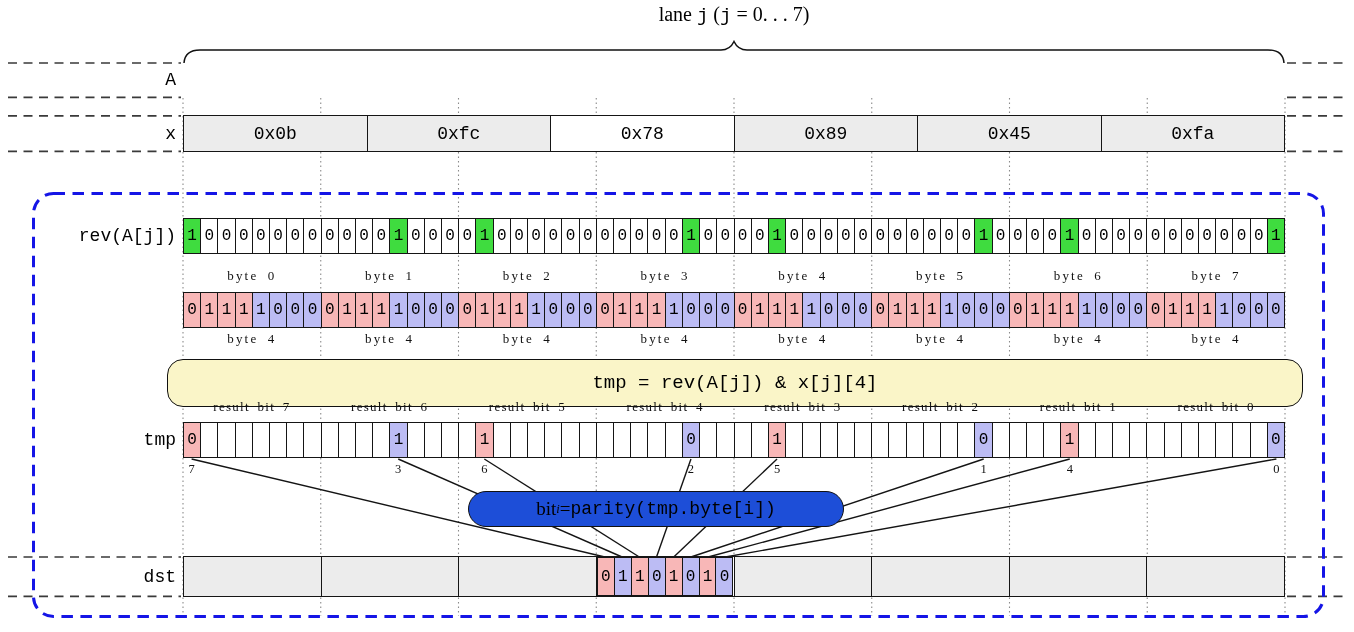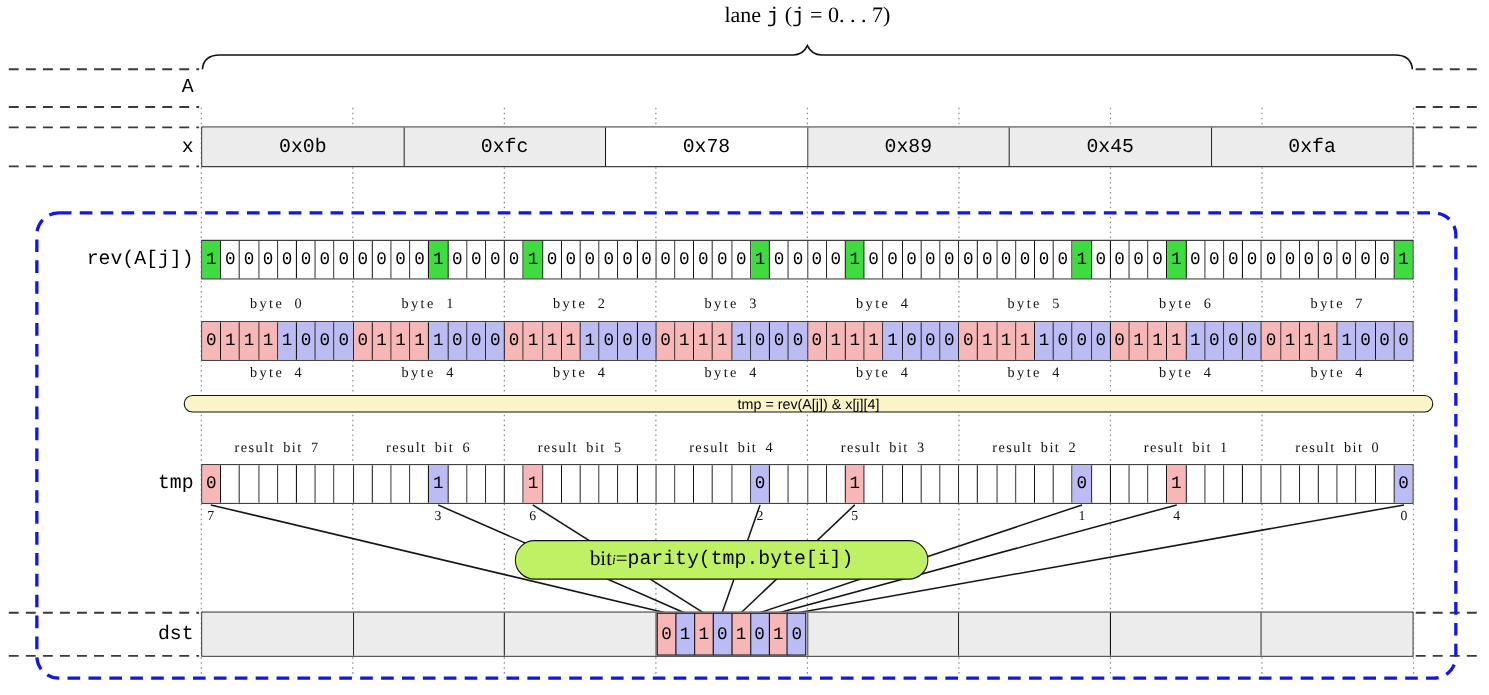--- a/index.html
+++ b/index.html
@@ -37,22 +37,22 @@
   #bytes-x4{top:331px}
   #res-labels{top:399px}
   .bytelab{flex:1;text-align:center;font-size:13px;letter-spacing:2.2px;word-spacing:4px;color:#111}
   .reslab{flex:1;text-align:center;font-size:13px;letter-spacing:1.3px;word-spacing:3px;color:#111}
 
   #idx-labels{position:absolute;left:0;top:462px;width:1354px;height:17px}
   .idx{position:absolute;transform:translateX(-50%);font-size:12.5px;color:#111}
 
   .pillbox{position:absolute;background:#FAF5C8;border:1.5px solid #111;box-sizing:border-box;
            display:flex;align-items:center;justify-content:center}
-  #and-box{left:167px;top:359px;width:1136px;height:16px;border-radius:16px;
-           font-family:Liberation Sans, sans-serif;font-size:13px}
+  #and-box{left:167px;top:359px;width:1136px;height:48px;border-radius:16px;
+           font-family:Liberation Mono, monospace;font-size:19px}
   #parity-box{left:468px;top:491px;width:376px;height:36px;border-radius:18px;font-size:19px}
   #parity-box .code{font-family:"Liberation Mono","DejaVu Sans Mono",monospace;font-size:18px}
   #parity-box sub{font-size:12.5px;font-style:italic;line-height:0}
 
   #row-dst .dlane{flex:1;background:#ECECEC;border-right:1.2px solid #151515;box-sizing:border-box;display:flex}
   #row-dst .dlane:last-child{border-right:none}
   .dbit{flex:1;display:flex;align-items:center;justify-content:center;
         border:1.1px solid #151515;box-sizing:border-box;margin-left:-1.1px;
         font-family:"Liberation Mono","DejaVu Sans Mono",monospace;font-size:16px}
   .dbit:first-child{margin-left:0}
@@ -357,21 +357,21 @@
       <div class="idx" style="left: 191.609px;">7</div>
       <div class="idx" style="left: 398.234px;">3</div>
       <div class="idx" style="left: 484.328px;">6</div>
       <div class="idx" style="left: 690.953px;">2</div>
       <div class="idx" style="left: 777.047px;">5</div>
       <div class="idx" style="left: 983.672px;">1</div>
       <div class="idx" style="left: 1069.77px;">4</div>
       <div class="idx" style="left: 1276.39px;">0</div>
     </div>
 
-  <div class="pillbox" id="parity-box" style="background: #bef264;">
+  <div class="pillbox" id="parity-box" style="background: #1d4ed8;">
     <span class="ser">bit</span>
       <sub>i</sub>
       <span class="ser"> = </span>
       <span class="code">parity(tmp.byte[i])</span>
   </div>
 
   <div class="rowlabel" id="label-dst">dst</div>
   <div class="lanerow" id="row-dst">
       <div class="dlane"></div>
       <div class="dlane"></div>

